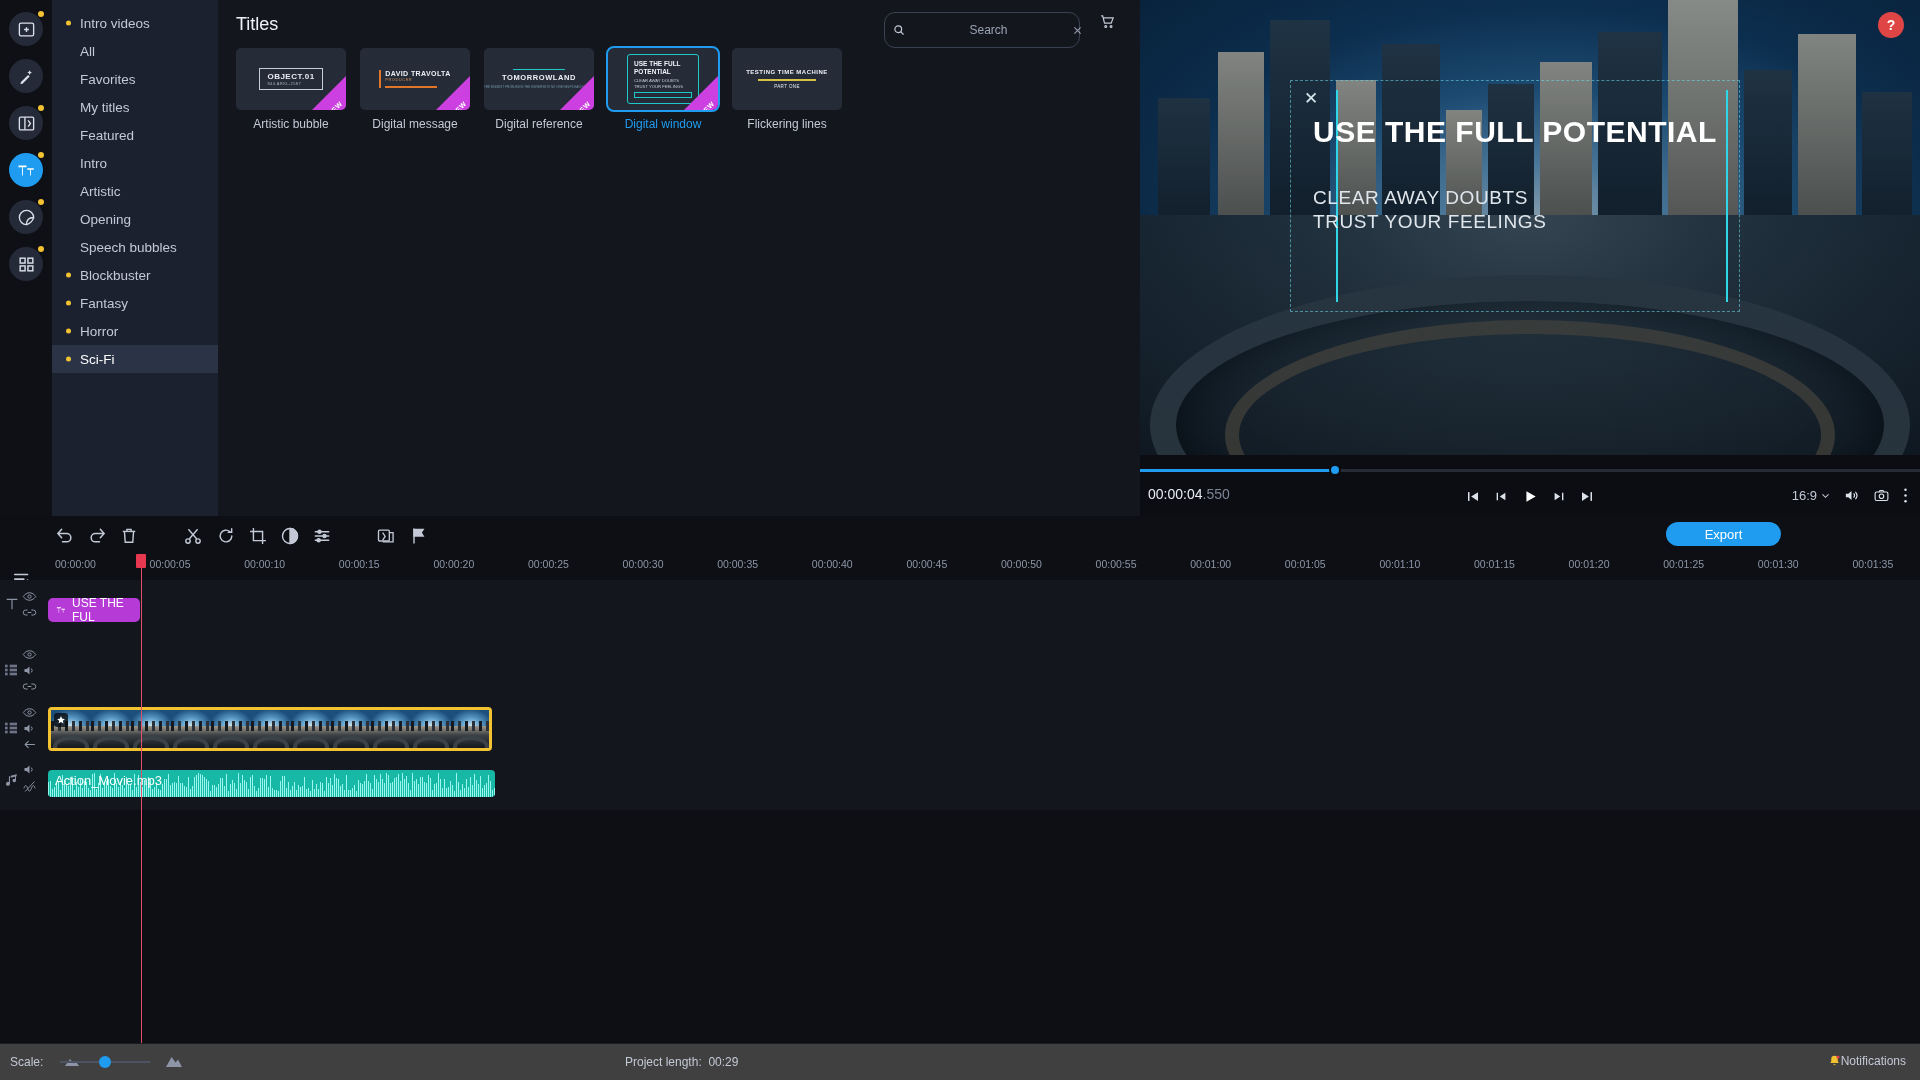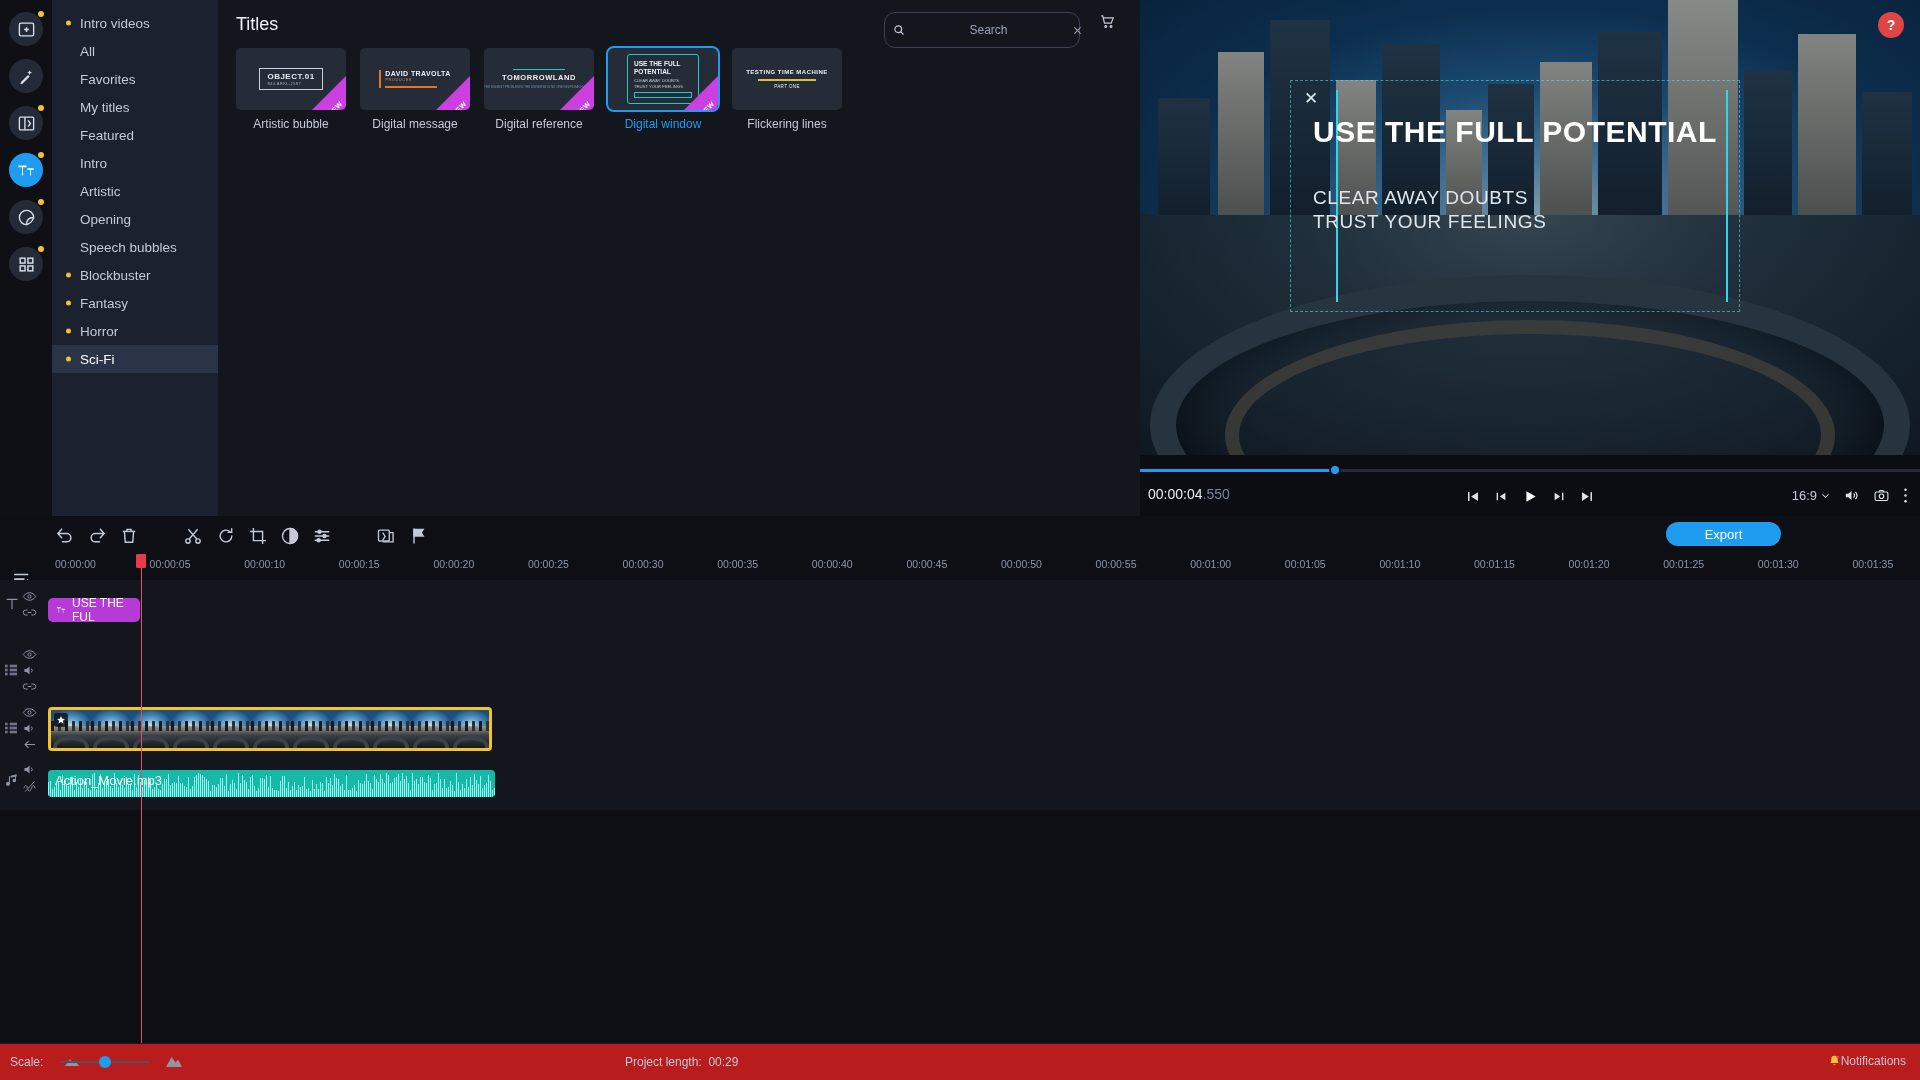--- a/index.html
+++ b/index.html
@@ -215,21 +215,21 @@
       repeating-linear-gradient(90deg,
         rgba(150,245,235,.95) 0 1px, transparent 1px 2px);
     -webkit-mask-image: linear-gradient(180deg, transparent 0 22%, #000 30%, #000 100%);
             mask-image: linear-gradient(180deg, transparent 0 22%, #000 30%, #000 100%);
   }
   .clip-audio .alabel { position:absolute; left:7px; top:3px; font-size:13px; color:#fff; z-index:2; }
   .playhead { position:absolute; top:38px; width:1px; background:#e0506a; }
   .playhead-cap { position:absolute; width:10px; height:14px; background:#e8384f; border-radius:1px; }
 
   
-  .status { position:absolute; left:0; top:1043px; width:1920px; height:37px; background:#b91c1c; border-top:1px solid #1a1d26; }
+  .status { position:absolute; left:0; top:1043px; width:1920px; height:37px; background:#404040; border-top:1px solid #1a1d26; }
   .scale-label { position:absolute; left:10px; top:11px; font-size:12px; color:#c3c9d6; }
   .scale-slider { position:absolute; left:60px; top:17px; width:90px; height:2px; background:#4b5364; }
   .scale-knob { position:absolute; left:115px; top:12px; width:12px; height:12px; border-radius:50%; background:#1f9cf0; cursor:pointer; }
   .mt-small { position:absolute; left:65px; top:12px; }
   .mt-big { position:absolute; left:166px; top:11px; }
   .plen { position:absolute; left:625px; top:11px; font-size:12px; color:#c3c9d6; }
   .notif { position:absolute; right:14px; top:10px; font-size:12px; color:#c3c9d6; display:flex; align-items:center; cursor:pointer; }
 </style>
 </head>
 <body>

